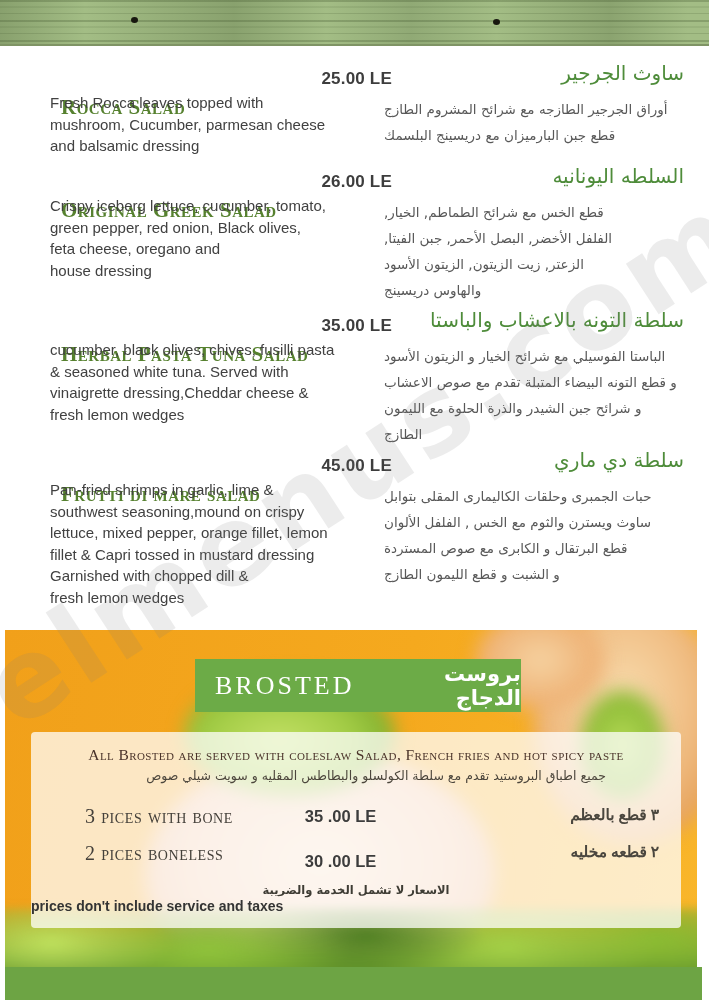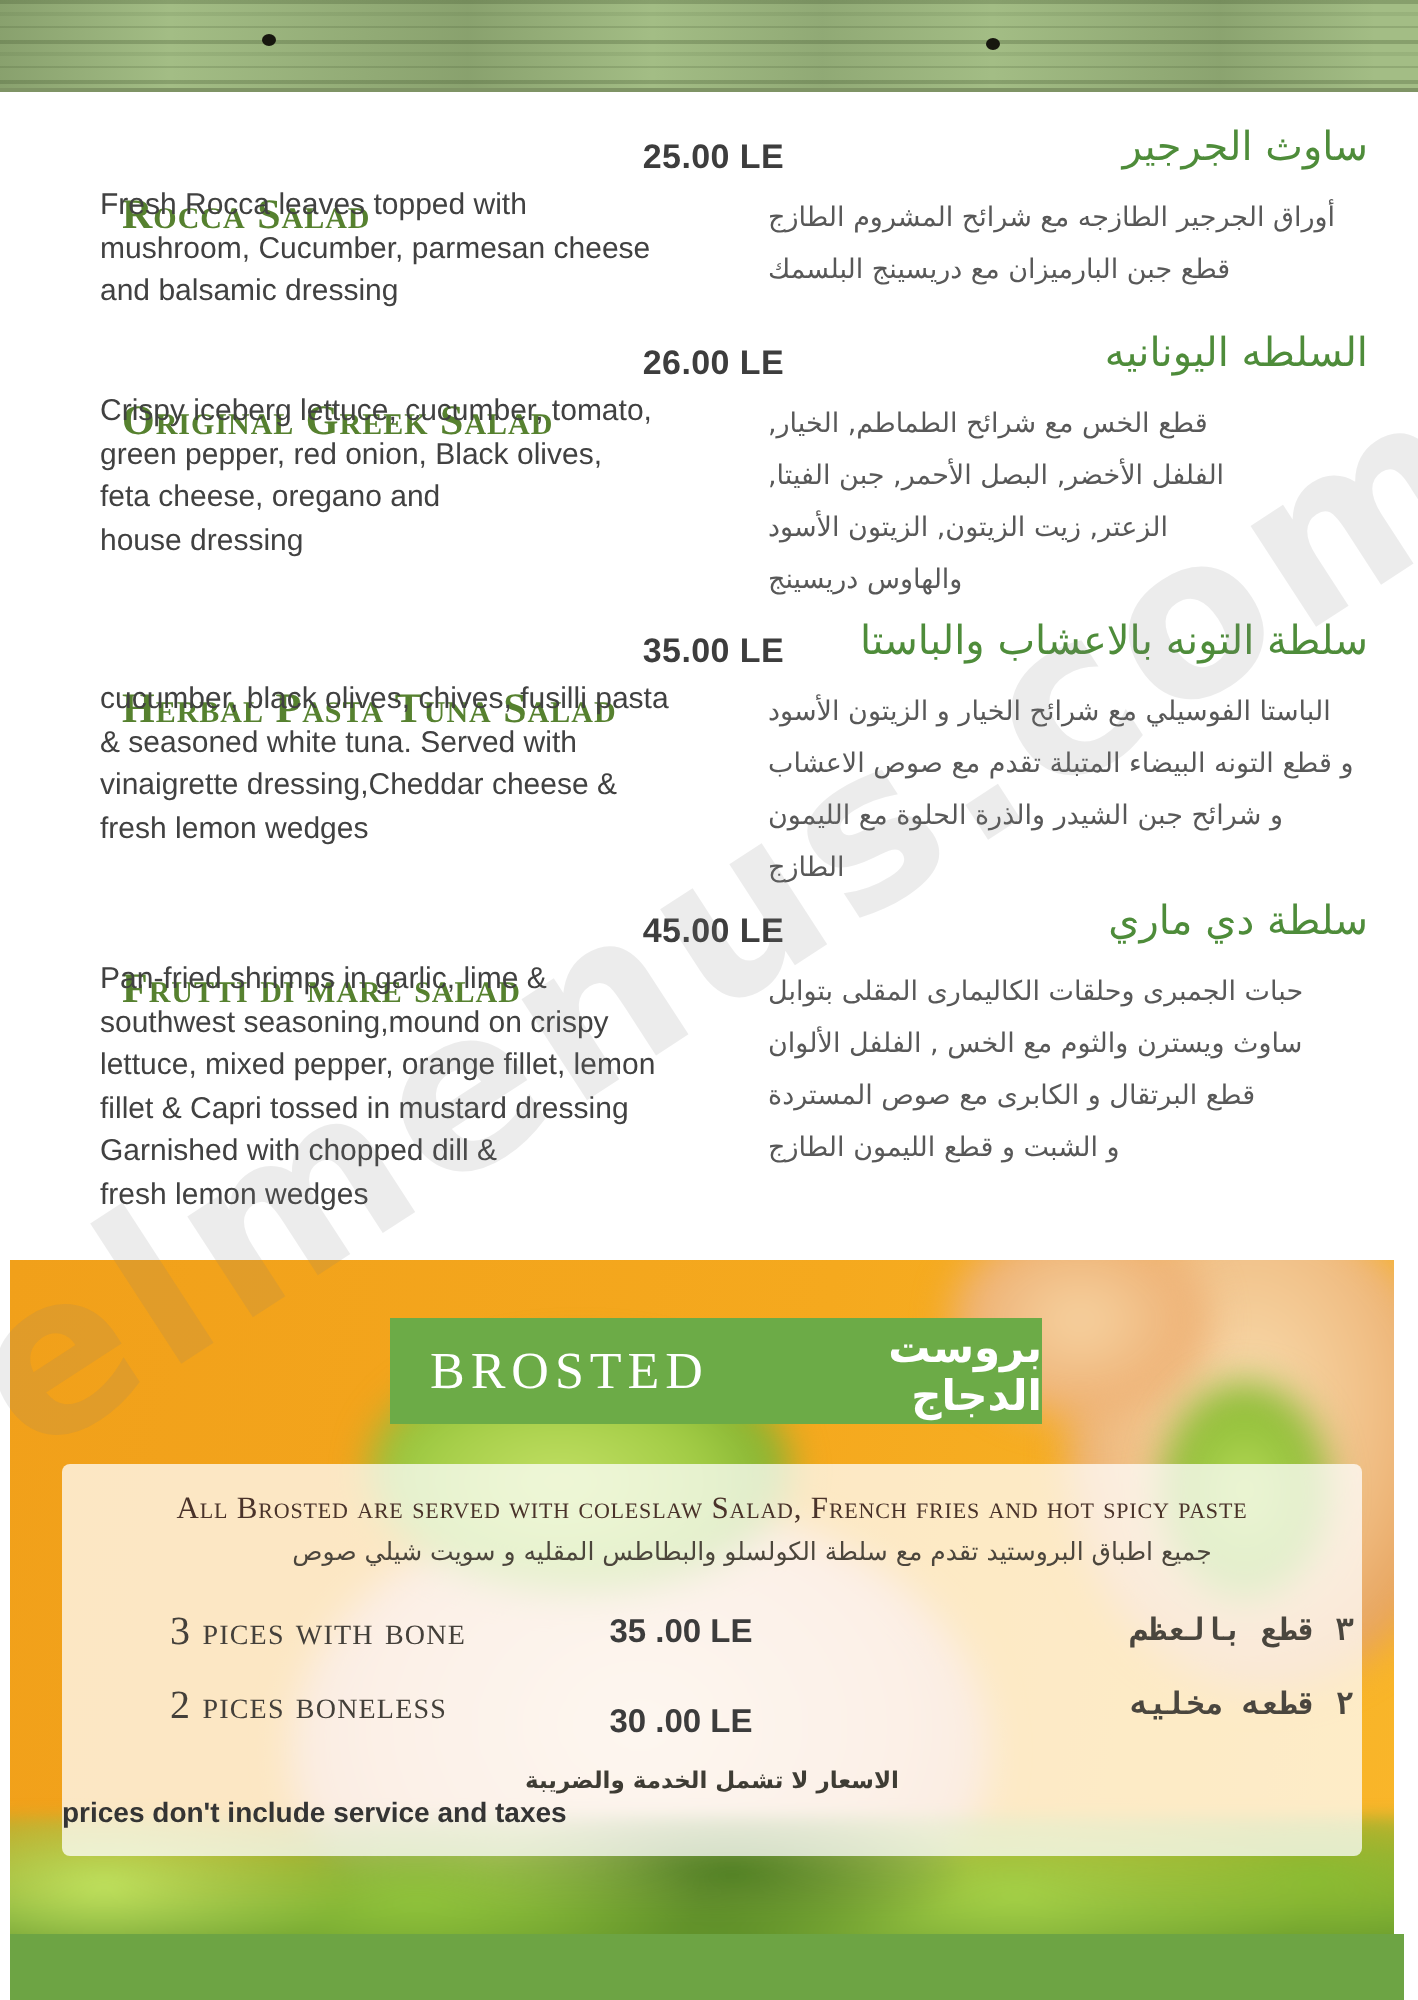--- a/index.html
+++ b/index.html
@@ -127,22 +127,22 @@
     position:absolute; left:22px; top:0;
     font-family:"Liberation Serif", serif; font-variant:small-caps;
     font-size:20px; letter-spacing:.6px; color:#44403a;margin-left:32px;
   }
   .bn-price {
     position:absolute; left:262px; top:2px; width:95px; text-align:center;
     font-size:16.5px; font-weight:bold; color:#3c3c3c;
   }
   .r1 .bn-price { top:10px; }
   .bn-ar {
-    position:absolute; right:4px; top:1px;
-    font-family:Liberation Mono, monospace; font-size:15.5px; font-weight:bold; color:#4a463e;
+    position:absolute; right:22px; top:1px;
+    font-family:Liberation Serif, serif; font-size:15.5px; font-weight:bold; color:#4a463e;
   }
   .pfoot-ar {
     position:absolute; left:0; top:151px; width:650px; text-align:center;
     font-family:"DejaVu Sans", sans-serif; font-size:11.5px; font-weight:bold; color:#3e3c34;
   }
   .pfoot-en {
     position:absolute; left:0; top:166px; width:650px; text-align:left;
     font-size:14px; font-weight:bold; color:#343434;
   }
 

